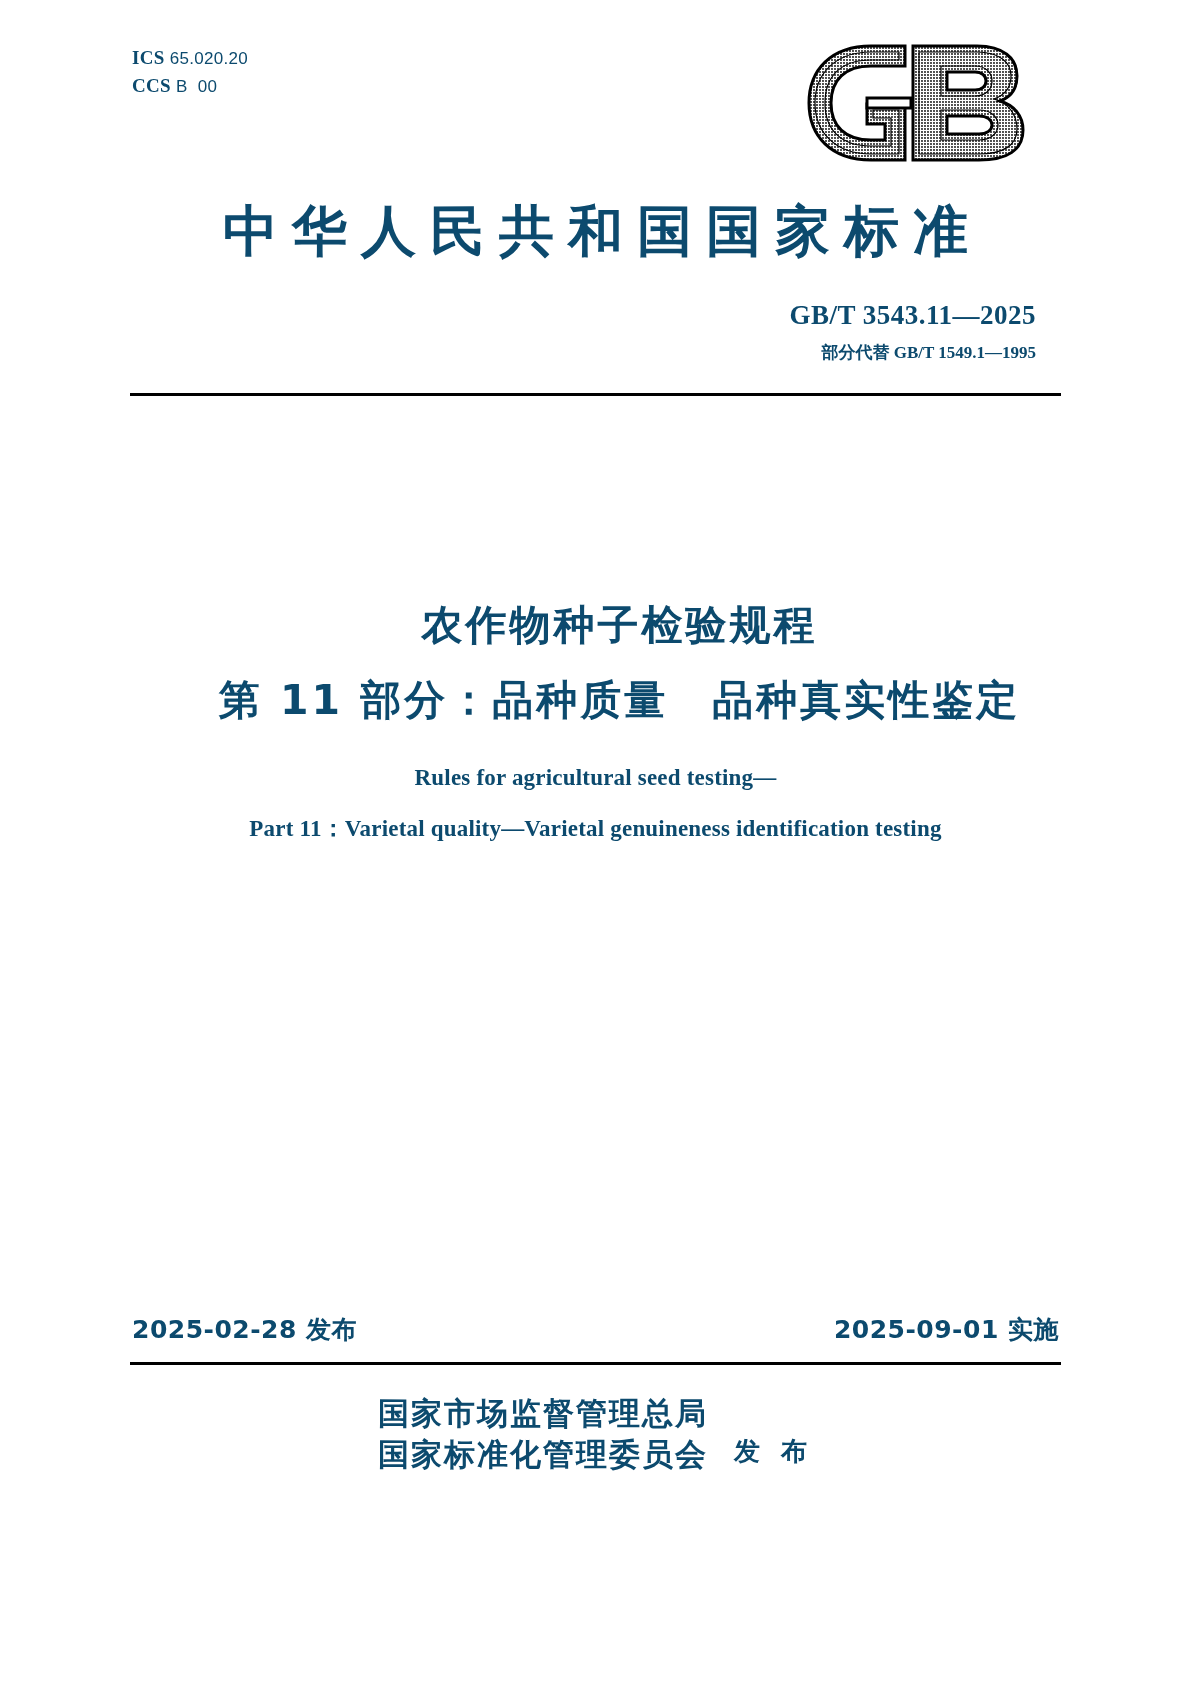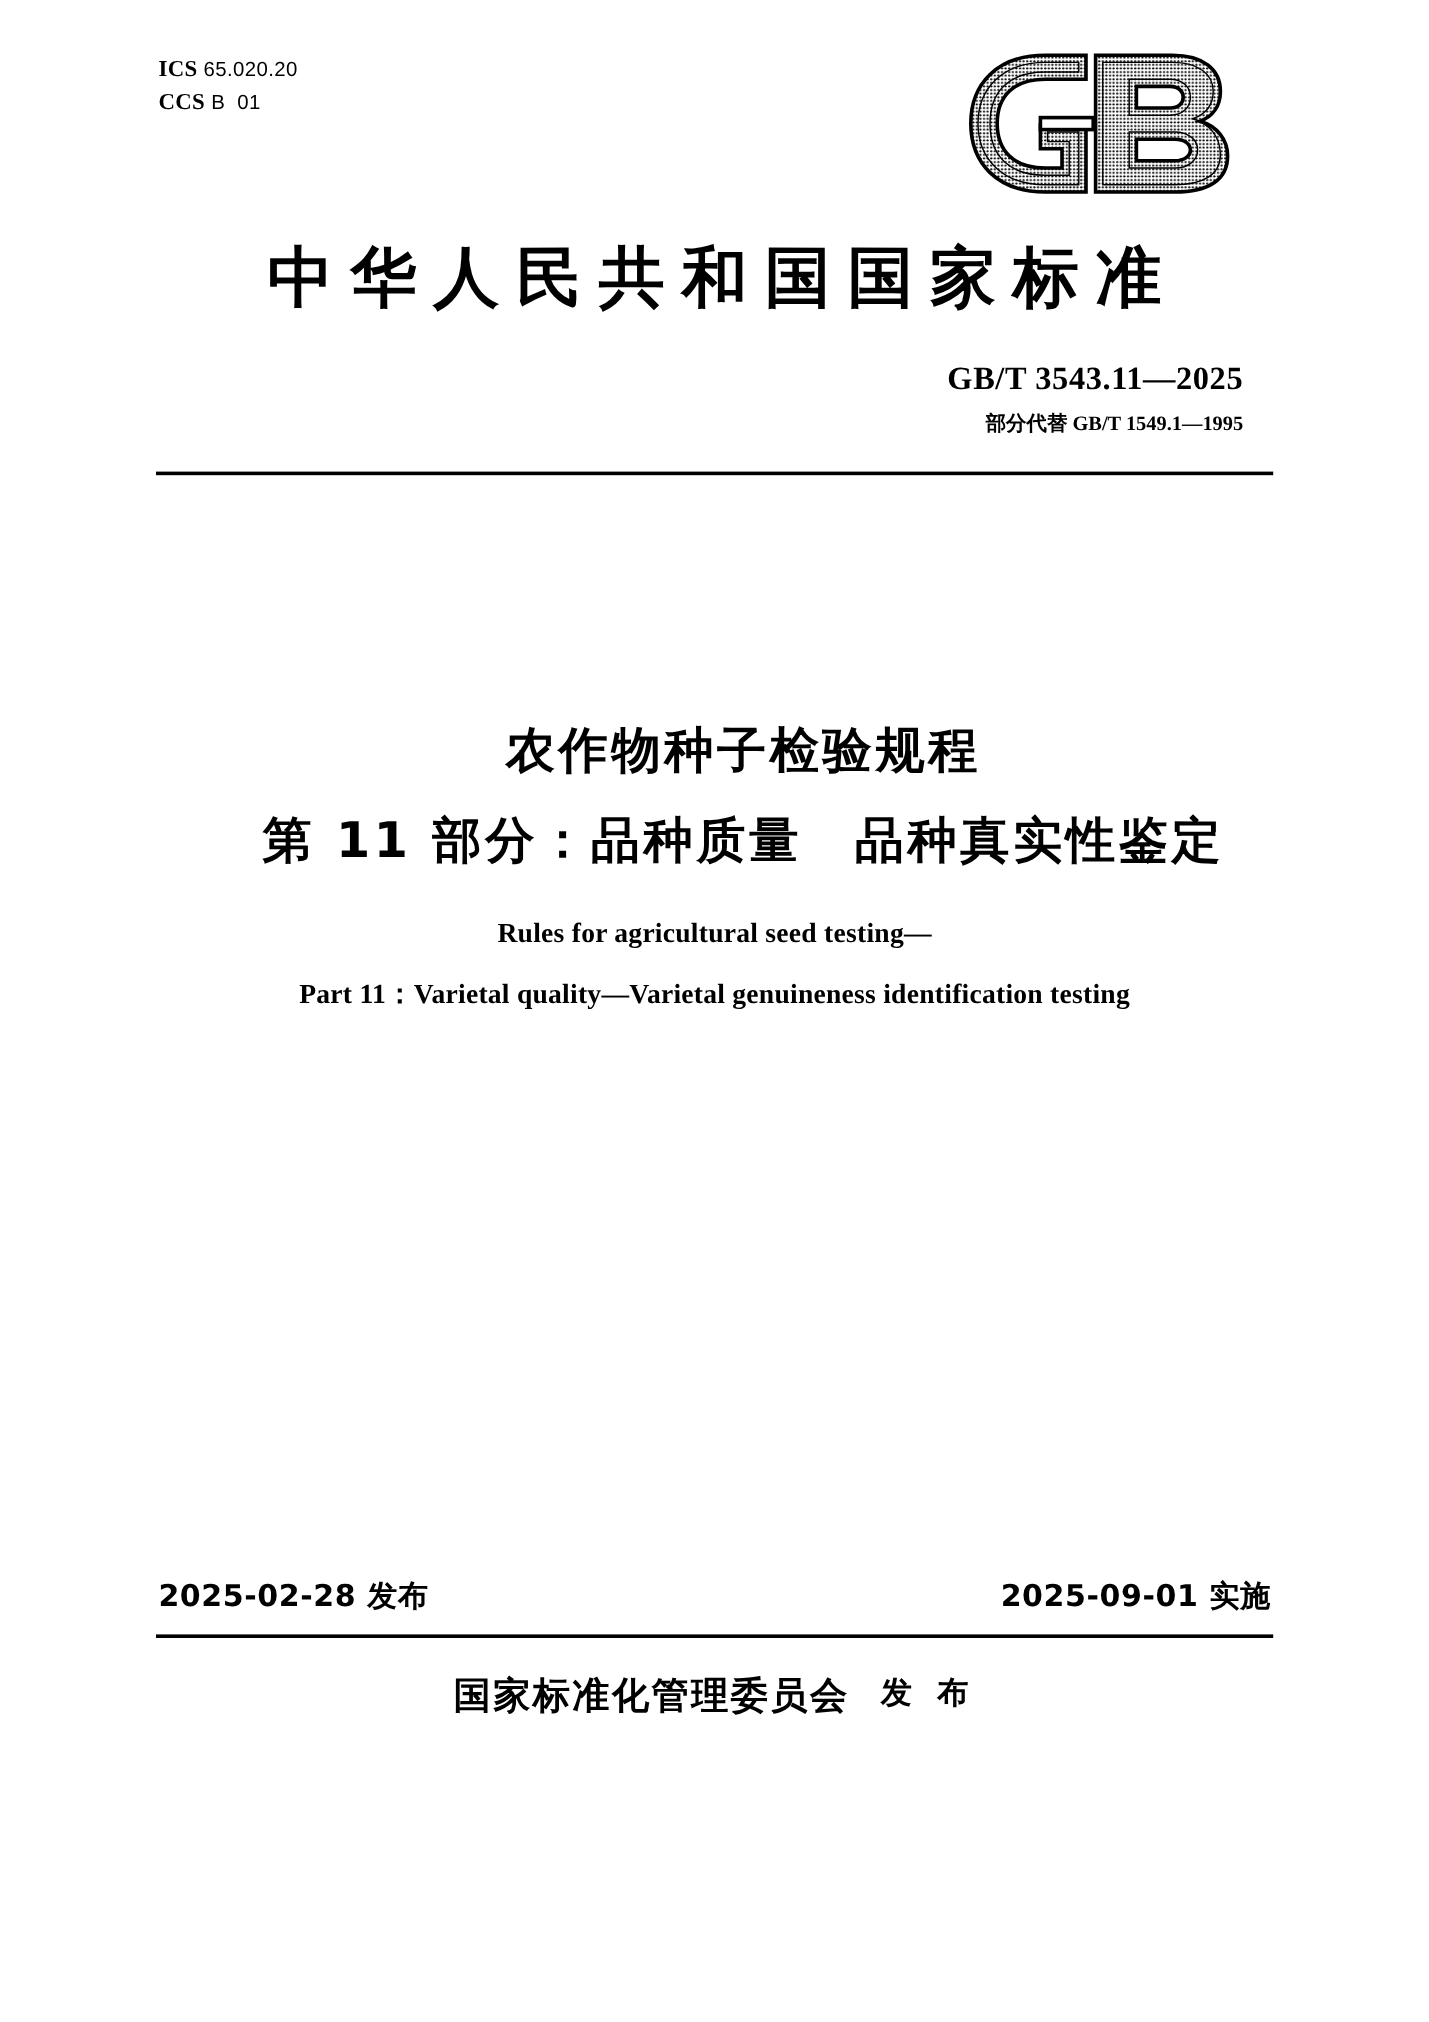--- a/index.html
+++ b/index.html
@@ -6,21 +6,21 @@
     margin: 0;
     padding: 0;
     background: #ffffff;
   }
   .page {
     position: relative;
     width: 1191px;
     height: 1685px;
     background: #ffffff;
     font-family: "Liberation Serif", "DejaVu Serif", serif;
-    color: #000000;
+    color: #0c4a6e;
     overflow: hidden;
     box-sizing: border-box;
   }
 
   
   .ics-block {
     position: absolute;
     left: 132px;
     top: 44px;
     line-height: 1.45;
@@ -196,21 +196,21 @@
     padding-bottom: 6px;
   }
 </style>
 </head>
 <body>
 
 <div class="page">
 
   <div class="ics-block">
     <div class="ics-line"><span>ICS</span> <span class="num">65.020.20</span></div>
-    <div class="ics-line"><span>CCS</span> <span class="num">B  01</span></div>
+    <div class="ics-line"><span>CCS</span> <span class="num">B  00</span></div>
   </div>
 
   <div class="gb-logo">
     <svg viewBox="0 0 240 130" xmlns="http://www.w3.org/2000/svg">
       <defs>
         <pattern id="hatch" width="3" height="3" patternUnits="userSpaceOnUse">
           <rect width="3" height="3" fill="#ffffff"></rect>
           <circle cx="1" cy="1" r="0.9" fill="#000000"></circle>
         </pattern>
       </defs>
@@ -254,18 +254,19 @@
 
   <div class="dates">
     <div class="d">2025-02-28 发布</div>
     <div class="d">2025-09-01 实施</div>
   </div>
 
   <div class="rule-bottom"></div>
 
   <div class="issuer">
     <div class="names">
+      <div>国家市场监督管理总局</div>
       <div>国家标准化管理委员会</div>
     </div>
     <div class="publish">发 布</div>
   </div>
 
 </div>
 
 </body></html>

